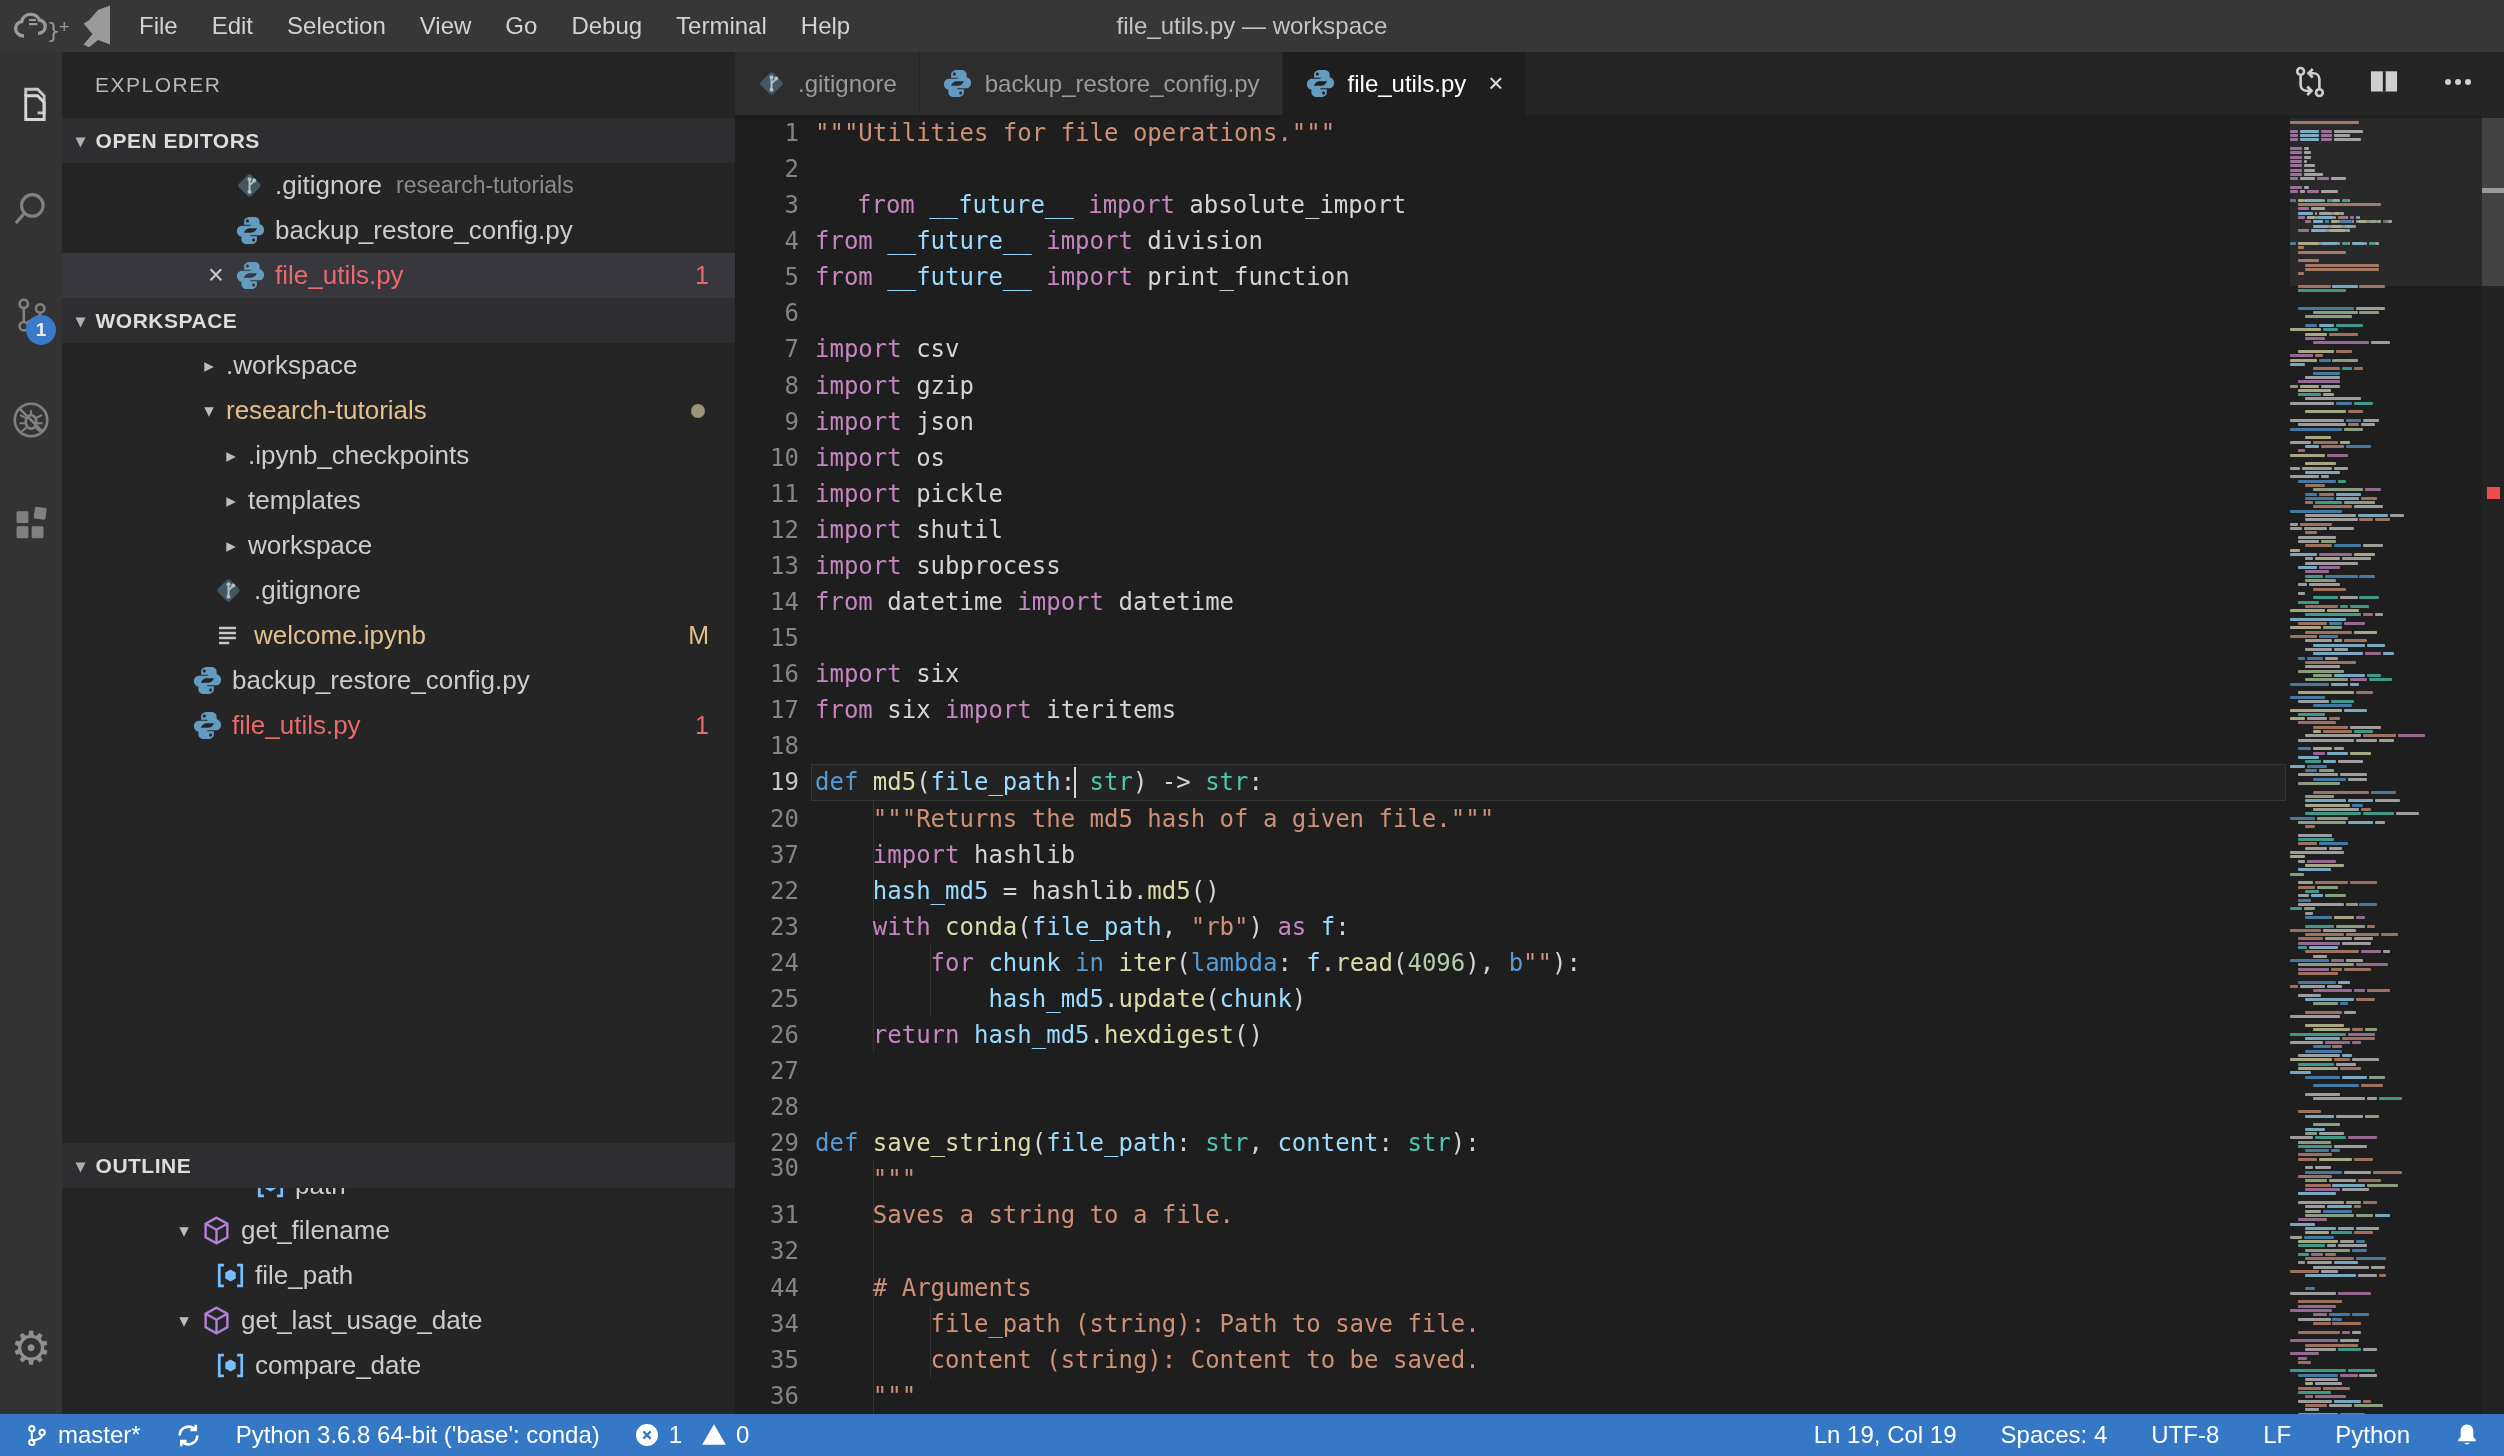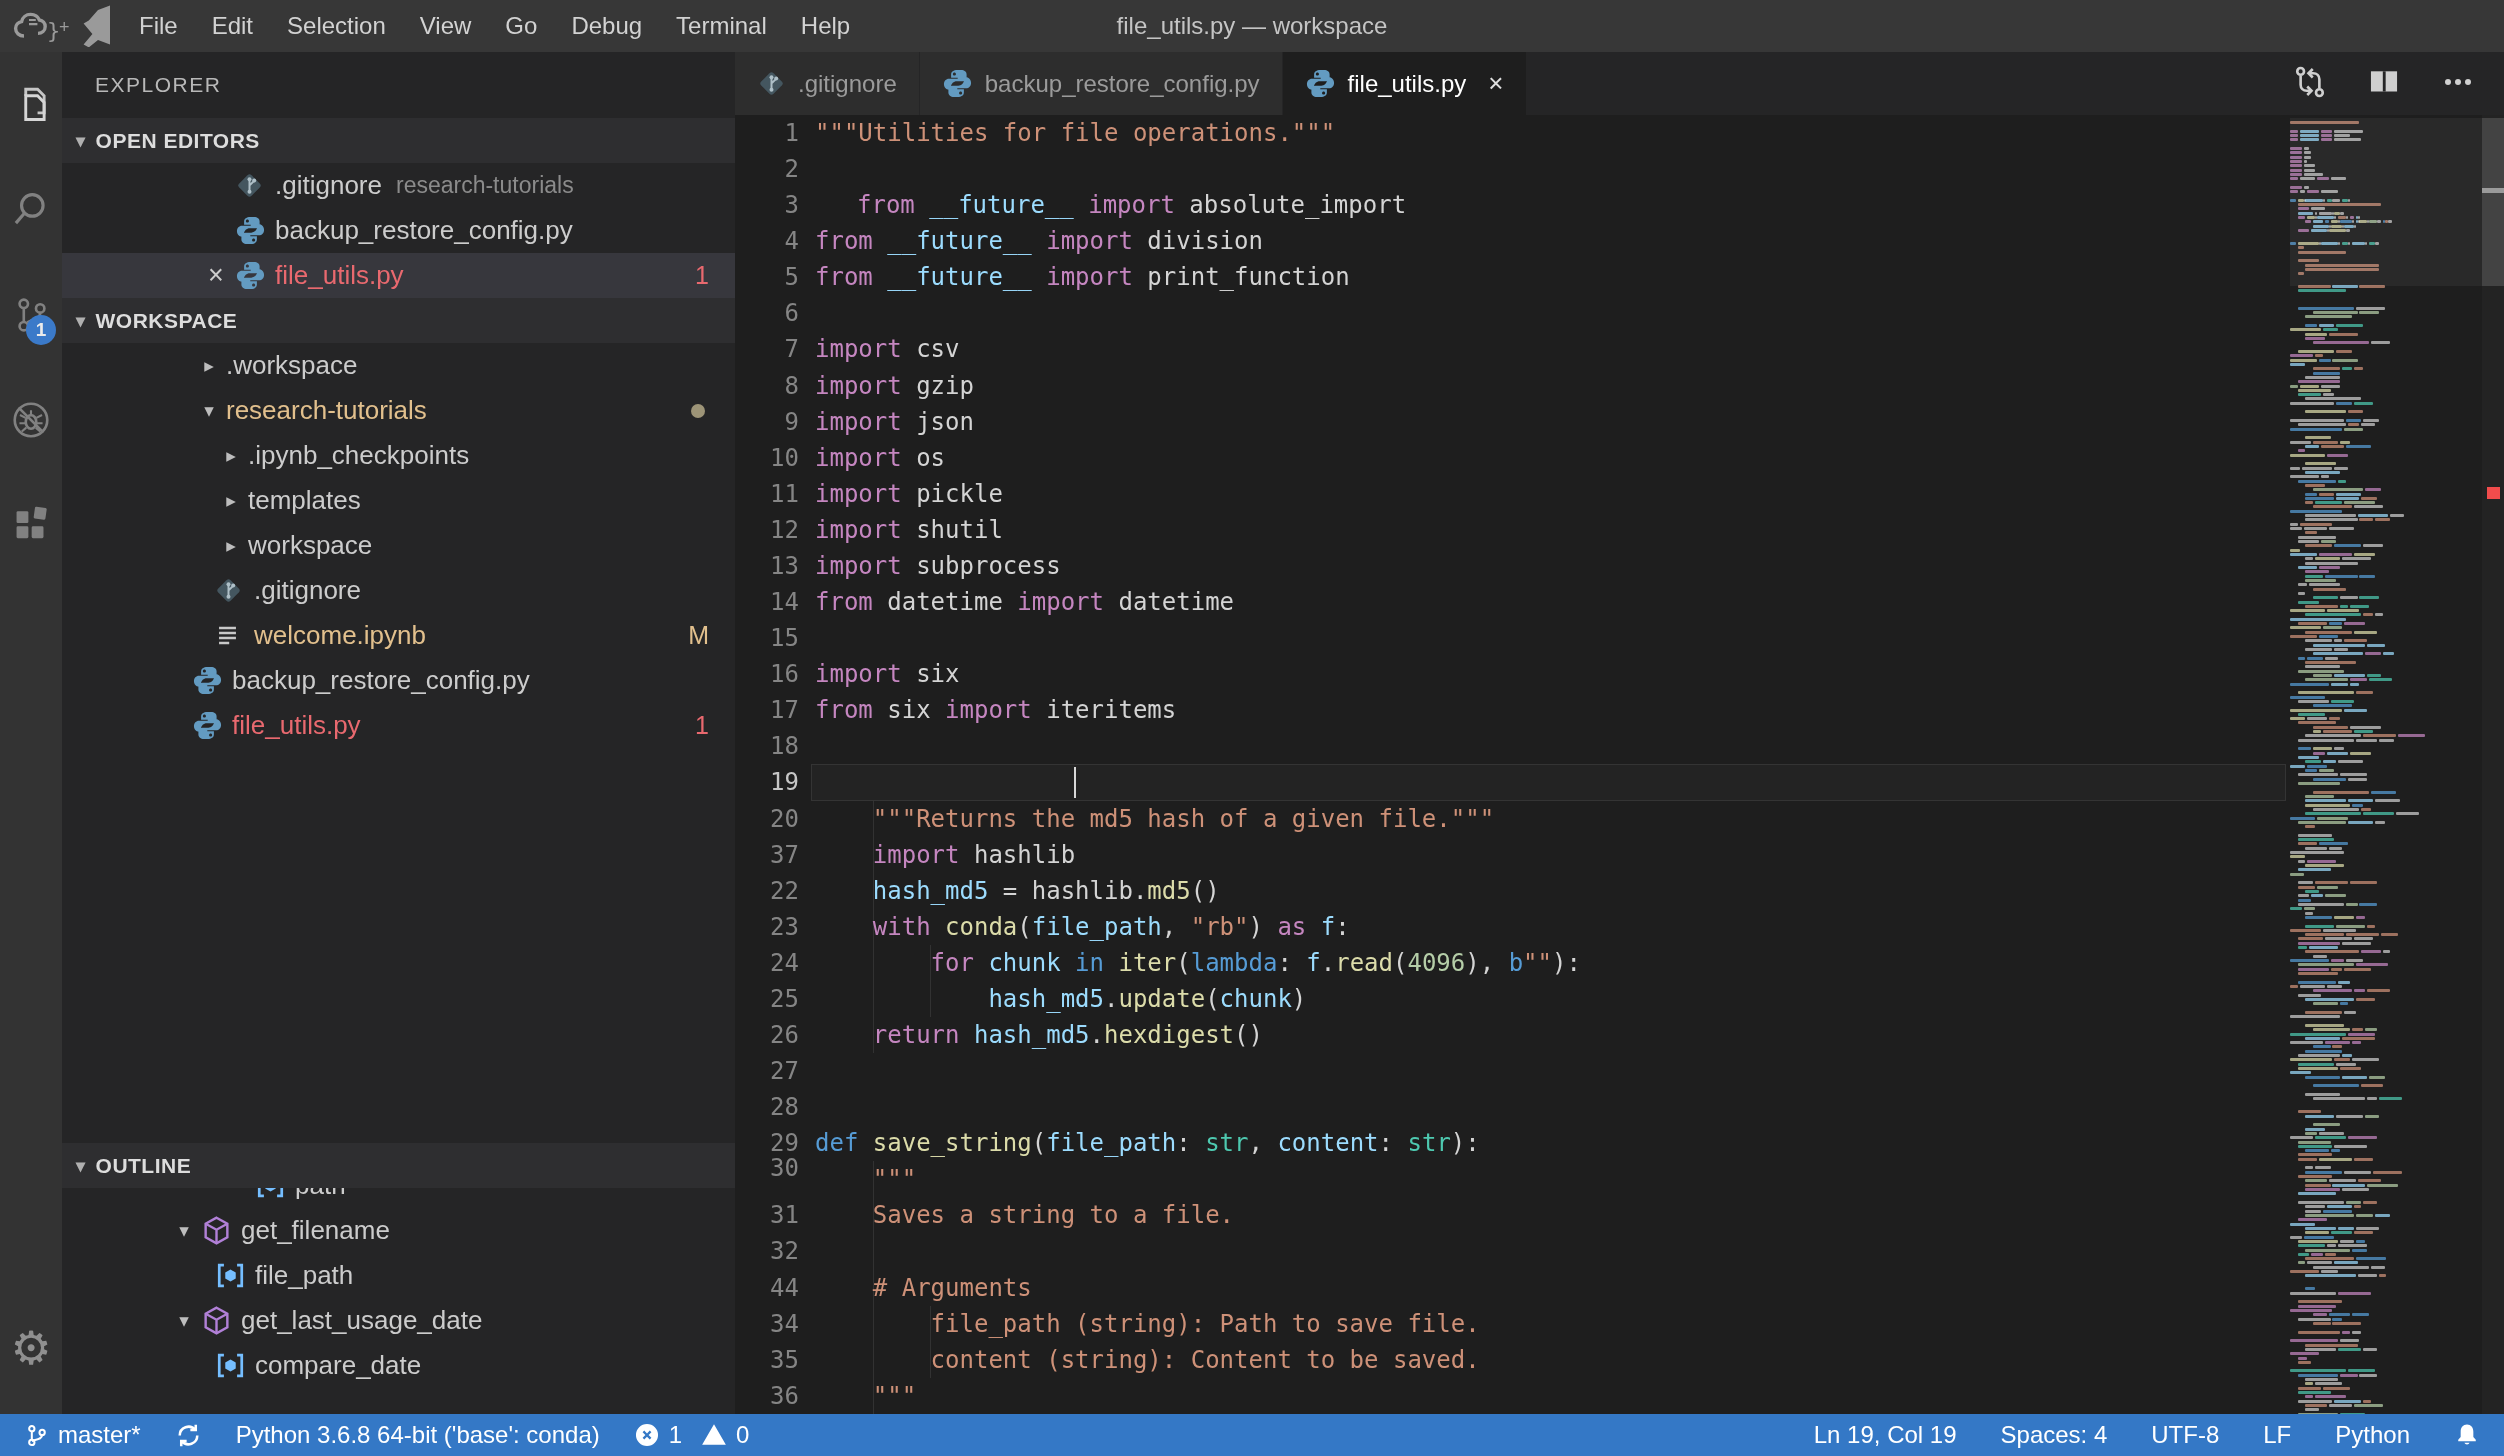--- a/index.html
+++ b/index.html
@@ -442,20 +442,21 @@
         <div class="cl-text" style="top: 469.04px;"><span class="tk-k">from </span><span class="tk-p">datetime</span><span class="tk-k"> import </span><span class="tk-p">datetime</span></div>
         <div class="cl-num" style="top: 505.12px;">15</div>
         <div class="cl-text" style="top: 505.12px;"></div>
         <div class="cl-num" style="top: 541.2px;">16</div>
         <div class="cl-text" style="top: 541.2px;"><span class="tk-k">import </span><span class="tk-p">six</span></div>
         <div class="cl-num" style="top: 577.28px;">17</div>
         <div class="cl-text" style="top: 577.28px;"><span class="tk-k">from </span><span class="tk-p">six</span><span class="tk-k"> import </span><span class="tk-p">iteritems</span></div>
         <div class="cl-num" style="top: 613.36px;">18</div>
         <div class="cl-text" style="top: 613.36px;"></div>
         <div class="cl-num cur" style="top: 649.44px;">19</div>
+        <div class="cl-text" style="top: 649.44px;"><span class="tk-b">def </span><span class="tk-f">md5</span><span class="tk-p">(</span><span class="tk-v">file_path</span><span class="tk-p">:</span><span class="tk-p"> </span><span class="tk-t">str</span><span class="tk-p">) -&gt; </span><span class="tk-t">str</span><span class="tk-p">:</span></div>
         <div class="cl-num" style="top: 685.52px;">20</div>
         <div class="cl-text" style="top: 685.52px;"><span class="tk-p">    </span><span class="tk-s">"""Returns the md5 hash of a given file."""</span></div>
         <div class="cl-num" style="top: 721.6px;">37</div>
         <div class="cl-text" style="top: 721.6px;"><span class="tk-p">    </span><span class="tk-k">import </span><span class="tk-p">hashlib</span></div>
         <div class="cl-num" style="top: 757.68px;">22</div>
         <div class="cl-text" style="top: 757.68px;"><span class="tk-p">    </span><span class="tk-v">hash_md5</span><span class="tk-p"> = </span><span class="tk-p">hashlib</span><span class="tk-p">.</span><span class="tk-f">md5</span><span class="tk-p">()</span></div>
         <div class="cl-num" style="top: 793.76px;">23</div>
         <div class="cl-text" style="top: 793.76px;"><span class="tk-p">    </span><span class="tk-k">with </span><span class="tk-f">conda</span><span class="tk-p">(</span><span class="tk-v">file_path</span><span class="tk-p">, </span><span class="tk-s">"rb"</span><span class="tk-p">) </span><span class="tk-k">as </span><span class="tk-v">f</span><span class="tk-p">:</span></div>
         <div class="cl-num" style="top: 829.84px;">24</div>
         <div class="cl-text" style="top: 829.84px;"><span class="tk-p">        </span><span class="tk-k">for </span><span class="tk-v">chunk</span><span class="tk-p"> </span><span class="tk-b">in </span><span class="tk-f">iter</span><span class="tk-p">(</span><span class="tk-b">lambda</span><span class="tk-p">: </span><span class="tk-v">f</span><span class="tk-p">.</span><span class="tk-f">read</span><span class="tk-p">(</span><span class="tk-n">4096</span><span class="tk-p">), </span><span class="tk-b">b</span><span class="tk-s">""</span><span class="tk-p">):</span></div>

